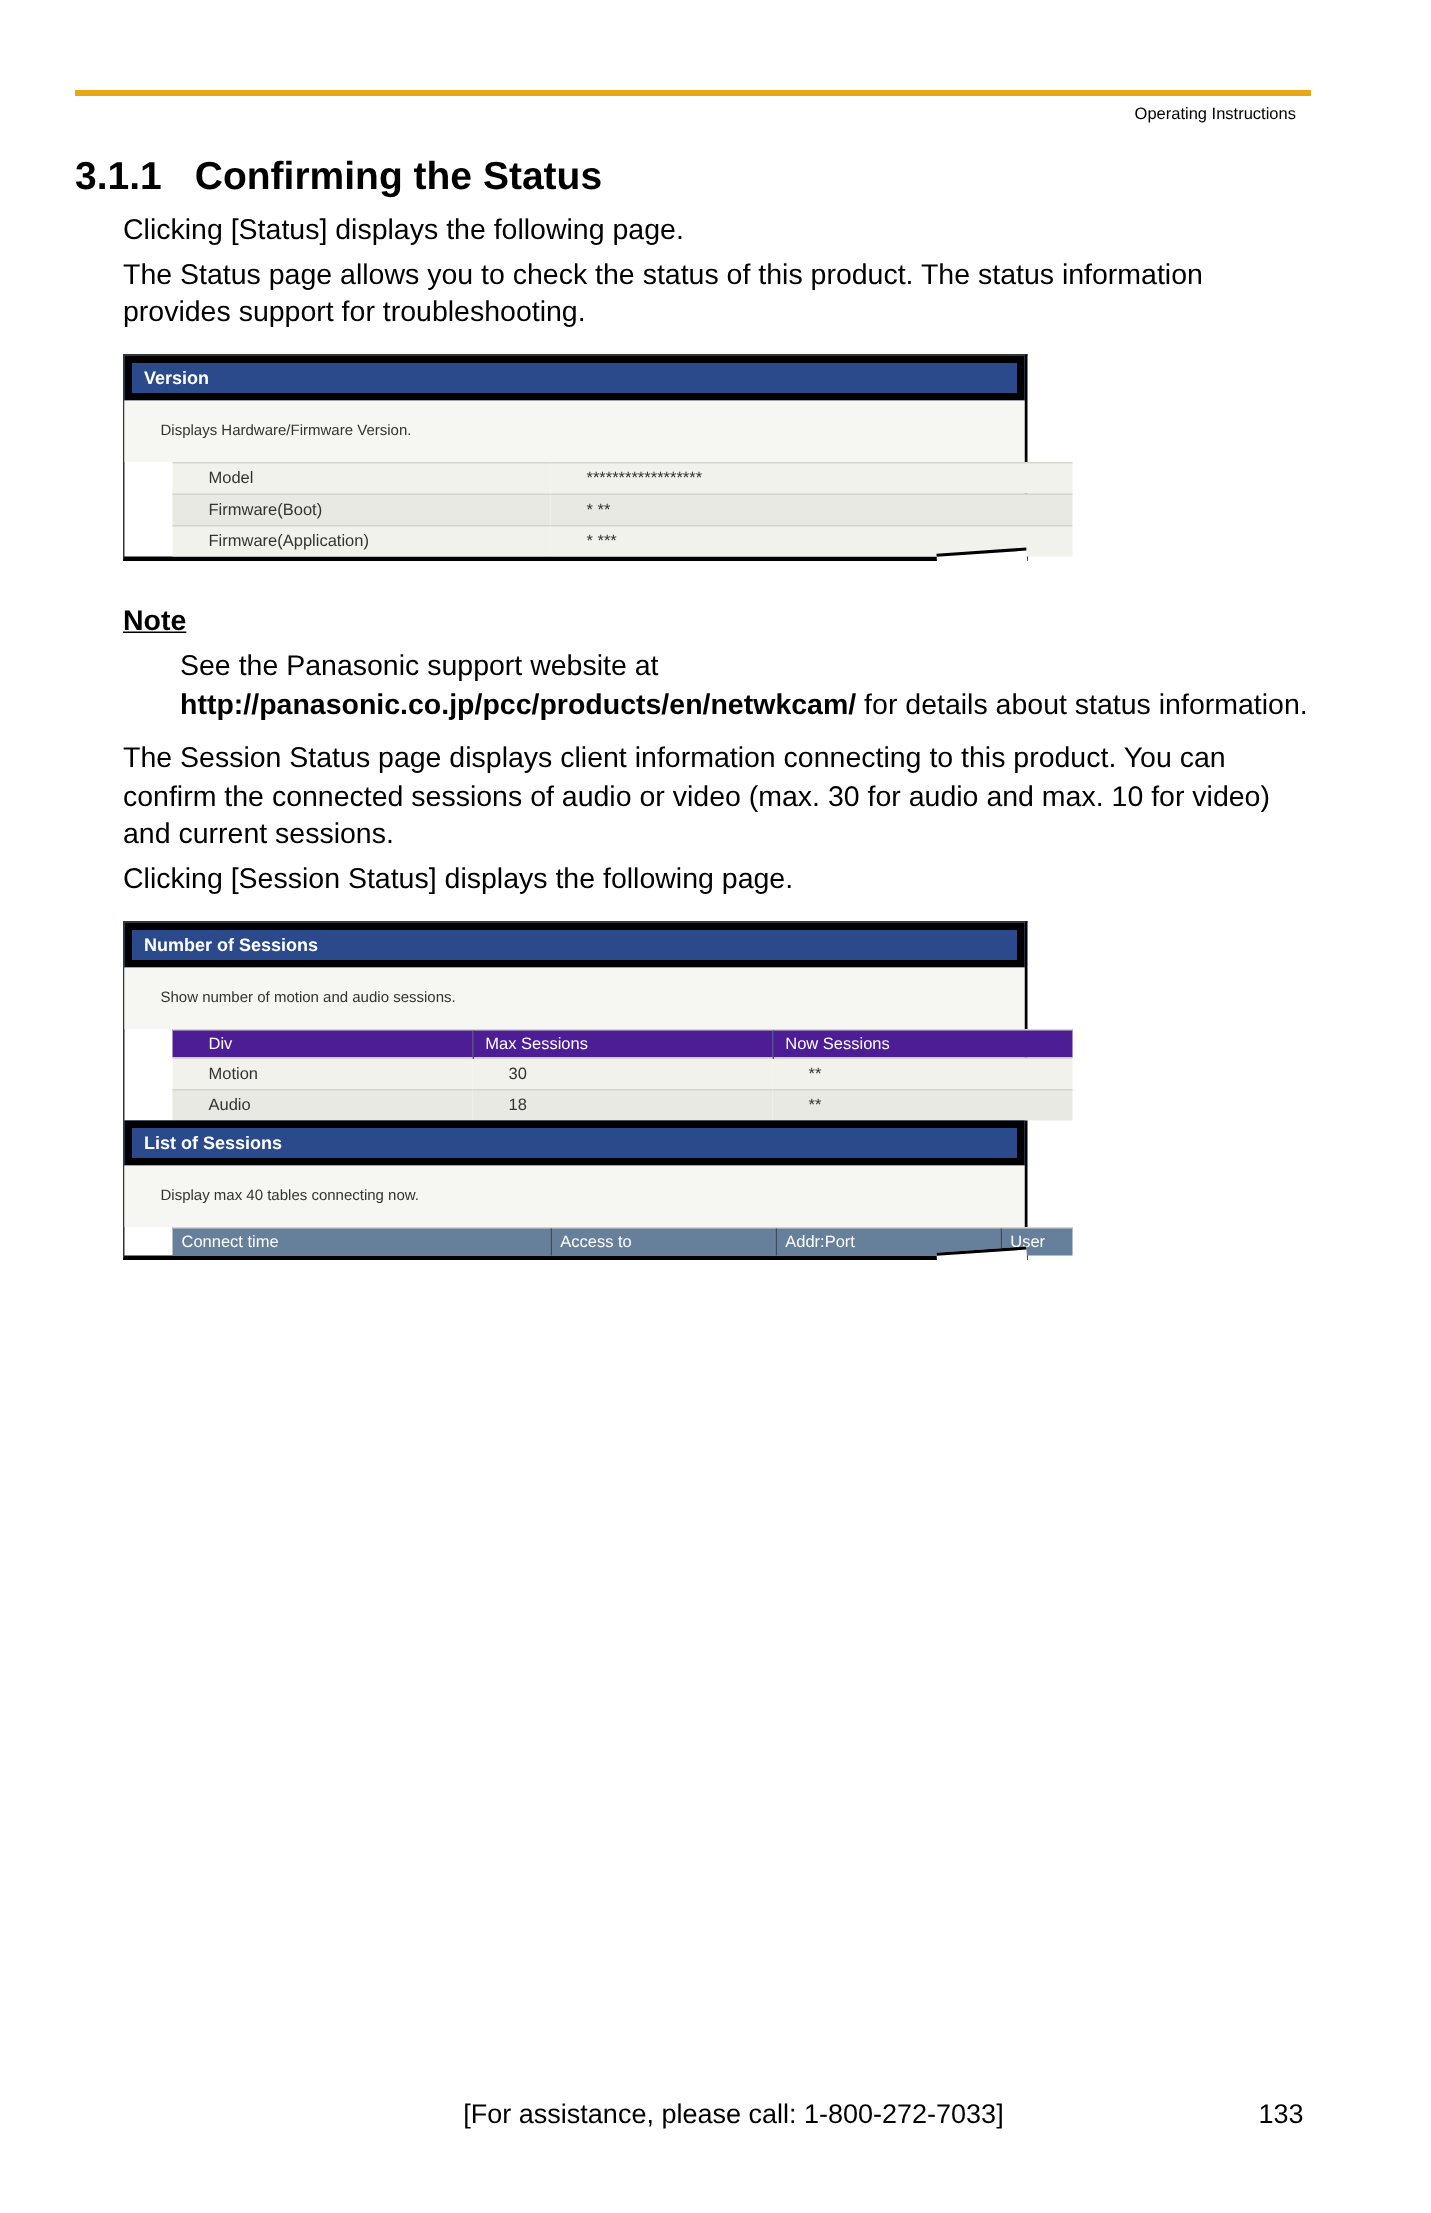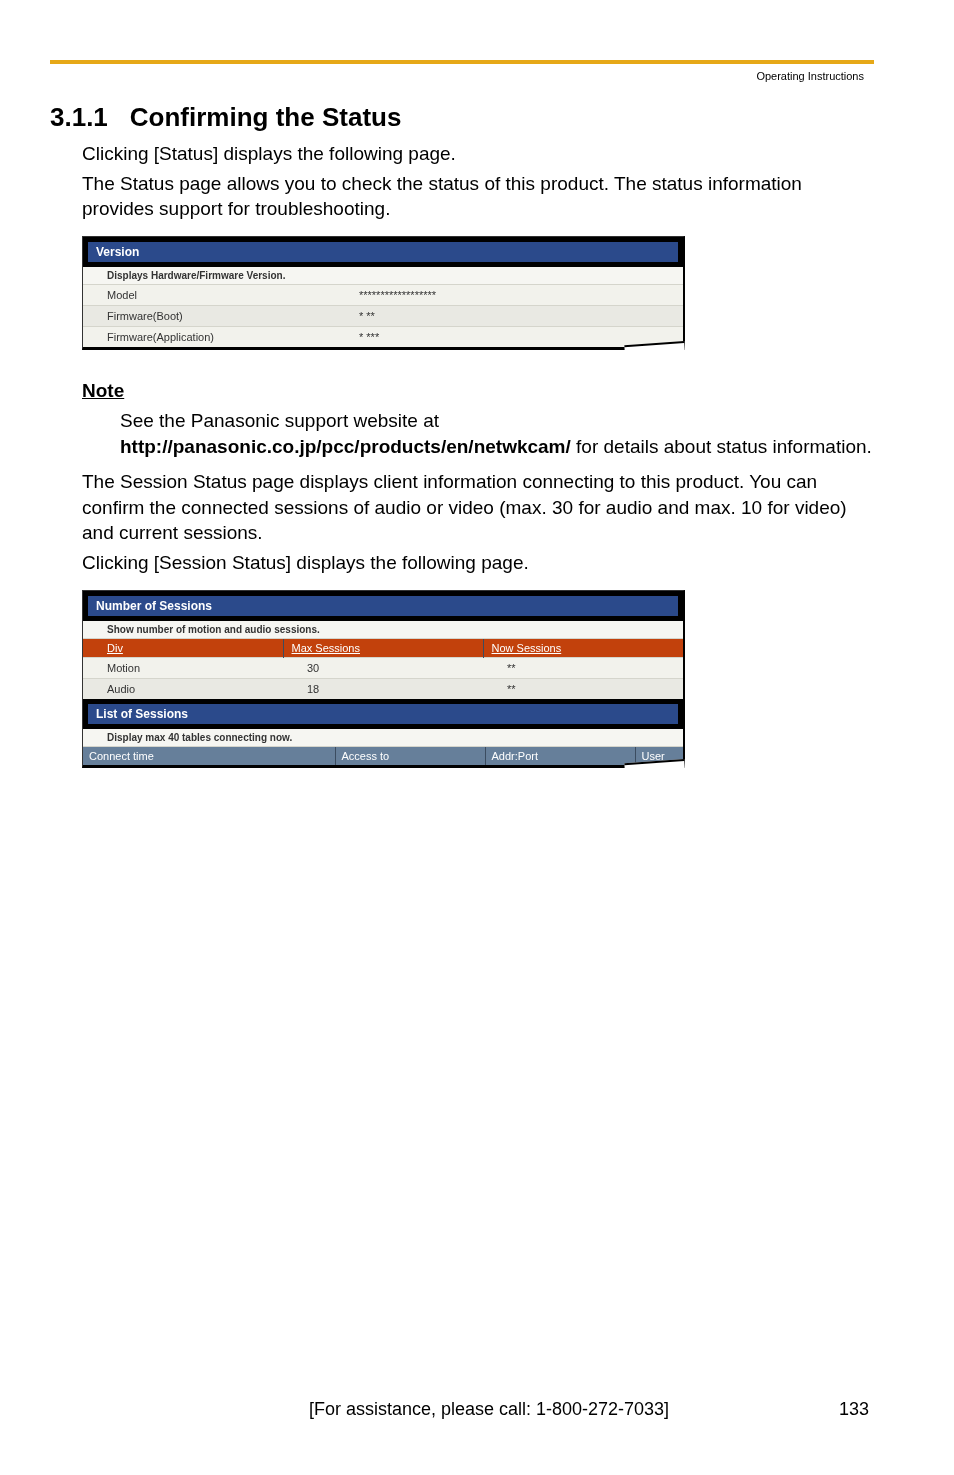--- a/index.html
+++ b/index.html
@@ -77,42 +77,40 @@
   .bar-dark {
     background: #2b4a8b;
     color: #fff;
     font-weight: bold;
     padding: 3px 8px;
     font-size: 12px;
     border: 5px solid #000000;
   }
   .desc-row {
     background: #f6f6f2;
-    padding: 3px 24px;
+    padding: 15px 24px;
     font-size: 10px;
     color: #333;
-    font-weight: bold;
-  }
-  .tbl { width: 100%; border-collapse: collapse; }
+  }
+  .tbl { width: 100%; border-collapse: collapse; margin-left: 32px; }
   .tbl td {
     padding: 4px 10px 4px 24px;
     font-size: 11px;
     color: #333;
     background: #e9e9e3;
     border-top: 1px solid #d5d5cc;
   }
   .tbl tr.alt td { background: #f2f2ec; }
   .tbl td:first-child{ width: 42%;}
   .hdr-row td {
-    background: #c2410c;
+    background: #4c1d95;
     color: #fff;
     font-size: 11px;
     border-left: 1px solid #3b4c60;
     padding: 3px 8px;
-    text-decoration: underline;
   }
   .hdr-row td:first-child { border-left: none; padding-left: 8px;}
   .tbl3 td:first-child{ width: 33%; padding-left:24px;}
   .tbl3 td{ width:33%;}
 
   .hdr4 td{ background:#667f9a;color:#fff;font-size:11px;border-left:1px solid #3b4c60;padding:3px 6px;}
   .hdr4 td:first-child{border-left:none;}
   .tbl4 td{ width:25%; padding:3px 6px; font-size:11px;}
 
   .footer {

